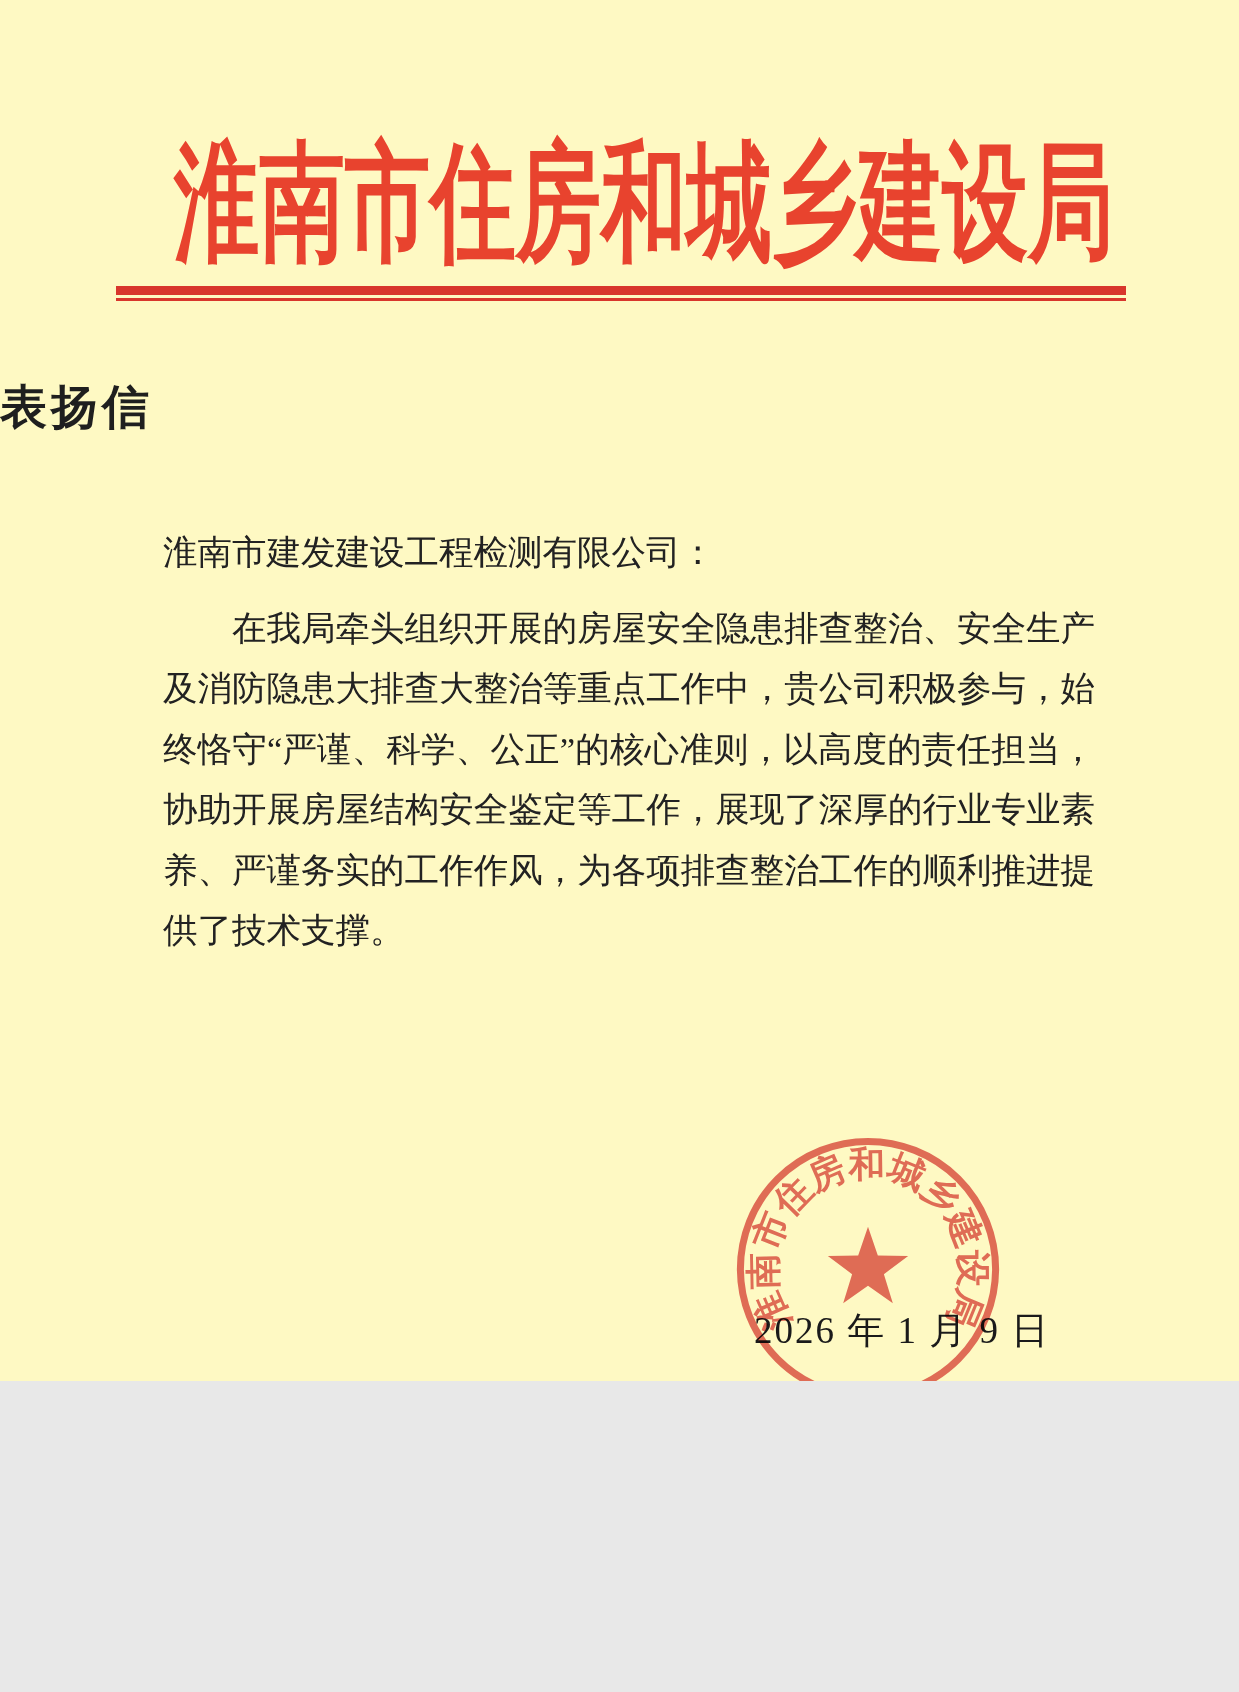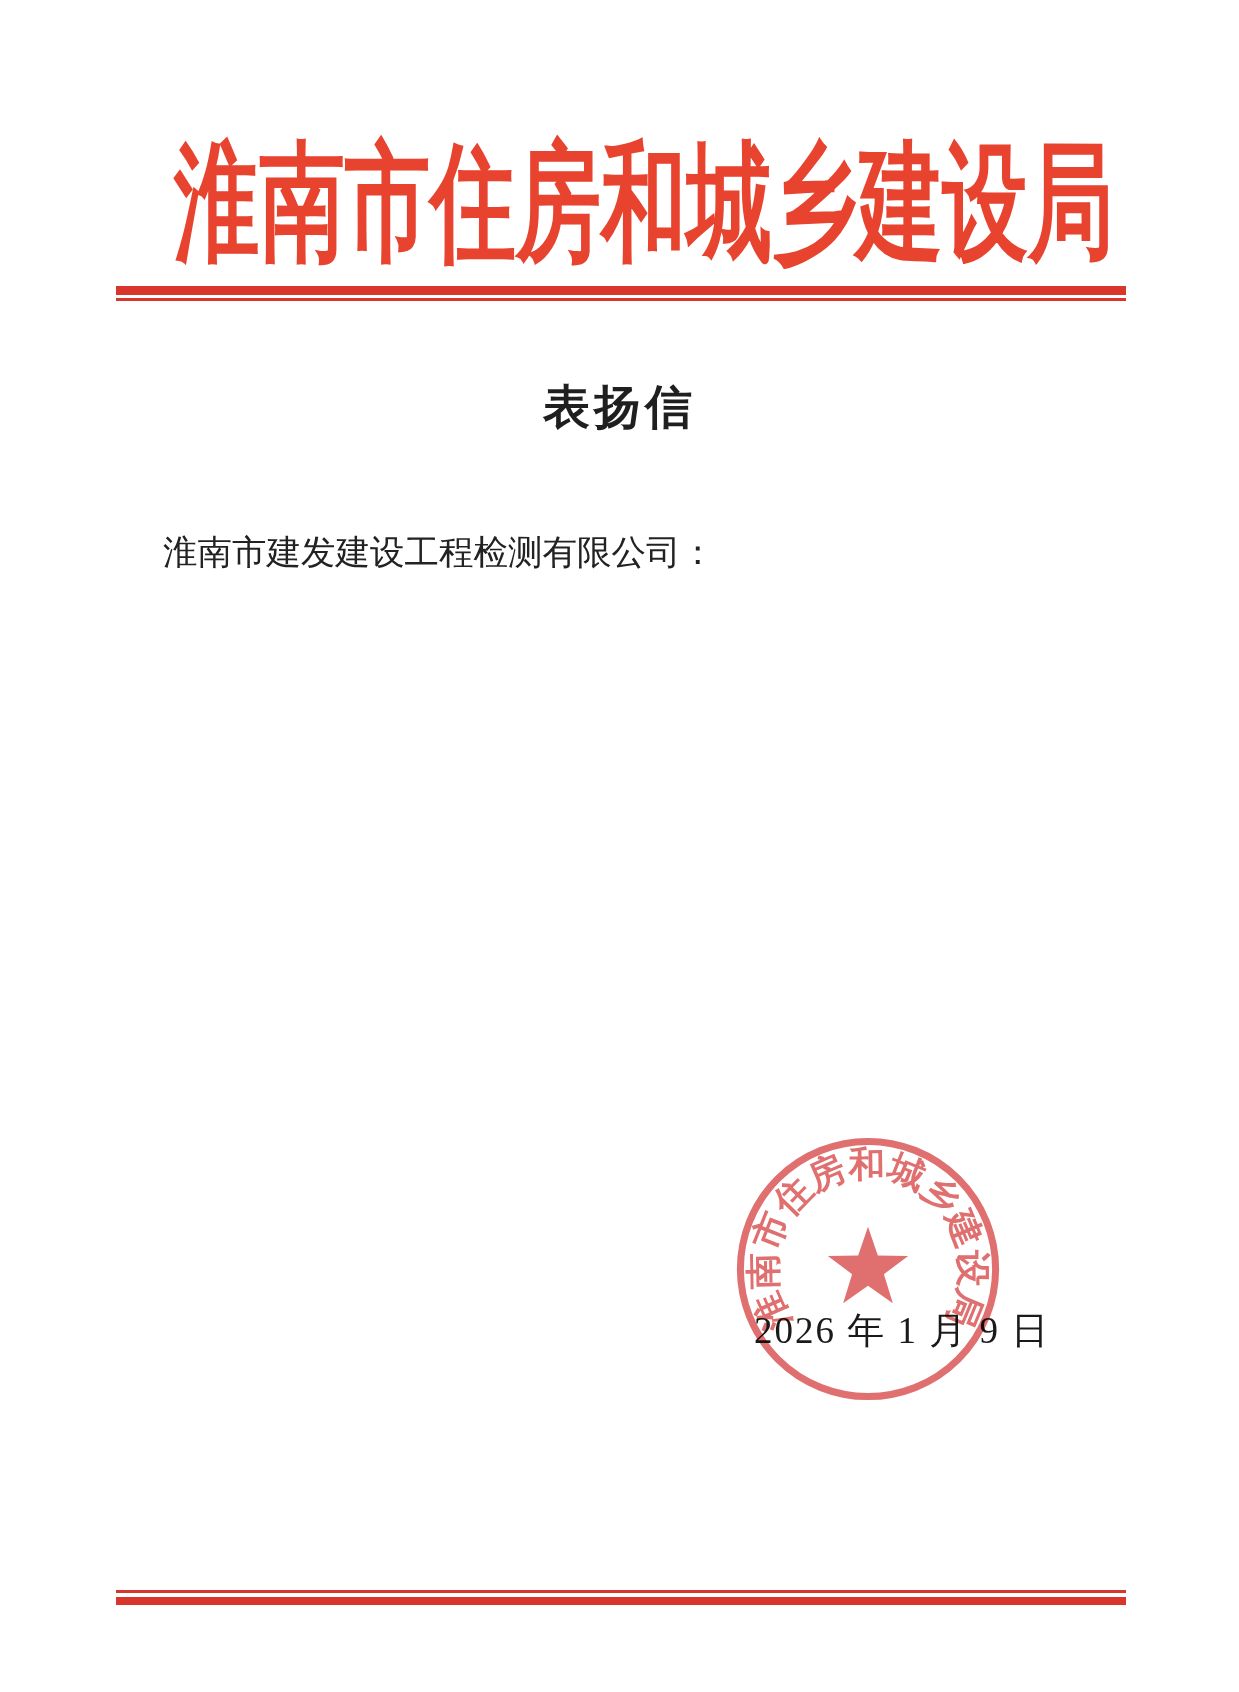--- a/index.html
+++ b/index.html
@@ -1,22 +1,22 @@
 <!DOCTYPE html>
 <html><head>
 <meta charset="utf-8">
 <style>
   * { margin: 0; padding: 0; box-sizing: border-box; }
   html, body { background: #e8e8e8; }
   .page {
     position: relative;
     width: 1239px;
-    height: 1692px;
+    height: 1381px;
     margin: 0 auto;
-    background: #ffffff;
+    background: #fef9c3;
     overflow: hidden;
     font-family: "Liberation Serif", serif;
   }
   .letterhead {
     position: absolute;
     top: 136px;
     left: 0;
     width: 1160px;
     text-align: center;
     font-size: 122px;
@@ -31,21 +31,20 @@
   .rule { position: absolute; left: 116px; width: 1010px; background: #d8362c; }
   .rule-top-thick { top: 286px; height: 9px; }
   .rule-top-thin { top: 298px; height: 3px; }
   .rule-bottom-thin { top: 1590px; height: 3px; }
   .rule-bottom-thick { top: 1597px; height: 8px; }
   .title {
     position: absolute;
     top: 376px;
     left: 0;
     width: 1239px;
-    text-align: center;
     font-size: 47px;
     font-weight: bold;
     color: #1f1f1f;
     letter-spacing: 4px;
   }
   .body-text {
     position: absolute;
     top: 507px;
     left: 148px;
     width: 962px;
@@ -92,20 +91,21 @@
 
   <div class="letterhead">淮南市住房和城乡建设局</div>
 
   <div class="rule rule-top-thick"></div>
   <div class="rule rule-top-thin"></div>
 
   <div class="title">表扬信</div>
 
   <div class="body-text">
     <p class="recipient">淮南市建发建设工程检测有限公司：</p>
+    <p class="para">在我局牵头组织开展的房屋安全隐患排查整治、安全生产及消防隐患大排查大整治等重点工作中，贵公司积极参与，始终恪守“严谨、科学、公正”的核心准则，以高度的责任担当，协助开展房屋结构安全鉴定等工作，展现了深厚的行业专业素养、严谨务实的工作作风，为各项排查整治工作的顺利推进提供了技术支撑。</p>
   </div>
 
   <div class="date-line">2026 年 1 月 9 日</div>
 
   <svg class="seal" viewBox="0 0 300 300" xmlns="http://www.w3.org/2000/svg">
     <defs>
       <path id="sealArc" d="M 64 210.2 A 105 105 0 1 1 236 210.2" fill="none"></path>
     </defs>
     <circle cx="150" cy="150" r="145" fill="none" stroke="#d94f4f" stroke-width="8"></circle>
     <polygon fill="#d94f4f" points="150,102 161.17,134.63 195.65,135.17 168.07,155.87 178.22,188.83 150,169 121.78,188.83 131.93,155.87 104.35,135.17 138.83,134.63"></polygon>

